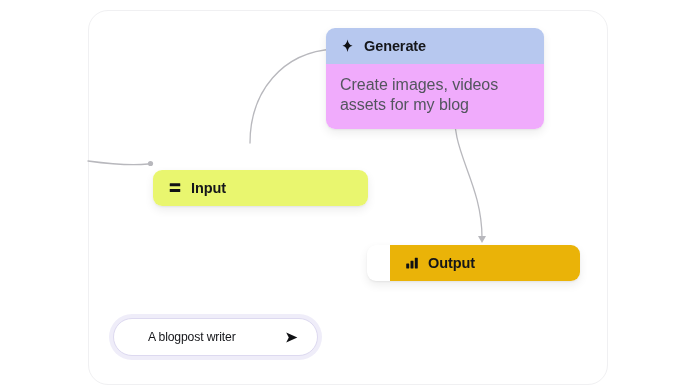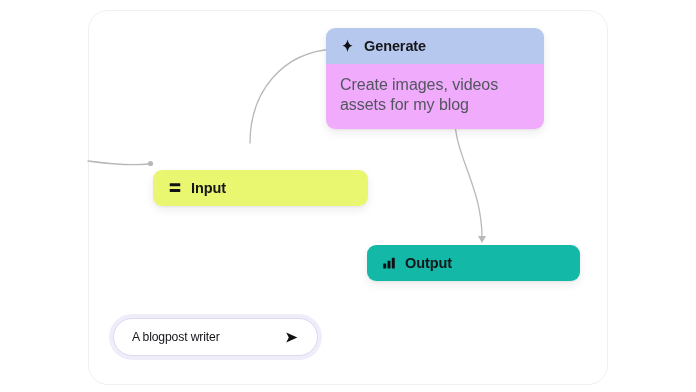--- a/index.html
+++ b/index.html
@@ -102,20 +102,21 @@
     justify-content: space-between;
     padding: 0 17px 0 18px;
     box-sizing: border-box;
   }
   #prompt-text {
     font-size: 12.2px;
     font-weight: 500;
     color: #15161a;
     letter-spacing: -0.15px;
     white-space: nowrap;
+    margin-left: 16px;
   }
   #prompt-send {
     display: flex;
     align-items: center;
     justify-content: center;
     width: 18px;
     height: 18px;
     cursor: pointer;
   }
 </style>
@@ -161,21 +162,21 @@
       <svg width="14" height="14" viewBox="0 0 16 16" xmlns="http://www.w3.org/2000/svg">
         <rect x="2" y="2.6" width="12" height="3.4" rx="0.6" fill="#101114"></rect>
         <rect x="2" y="9.2" width="12" height="3.4" rx="0.6" fill="#101114"></rect>
       </svg>
     </span>
     <span class="node-title">Input</span>
   </div>
 </div>
 
 <div class="node-card" id="node-output">
-  <div class="node-header" style="background:#14b8a6;">
+  <div class="node-header" style="background:#eab308;margin-left:23px;">
     <span class="node-icon">
       <svg width="14" height="14" viewBox="0 0 16 16" xmlns="http://www.w3.org/2000/svg">
         <rect x="1.4" y="8.6" width="3.4" height="5.6" rx="0.5" fill="#101114"></rect>
         <rect x="6.3" y="5.3" width="3.4" height="8.9" rx="0.5" fill="#101114"></rect>
         <rect x="11.2" y="1.9" width="3.4" height="12.3" rx="0.5" fill="#101114"></rect>
       </svg>
     </span>
     <span class="node-title">Output</span>
   </div>
 </div>

